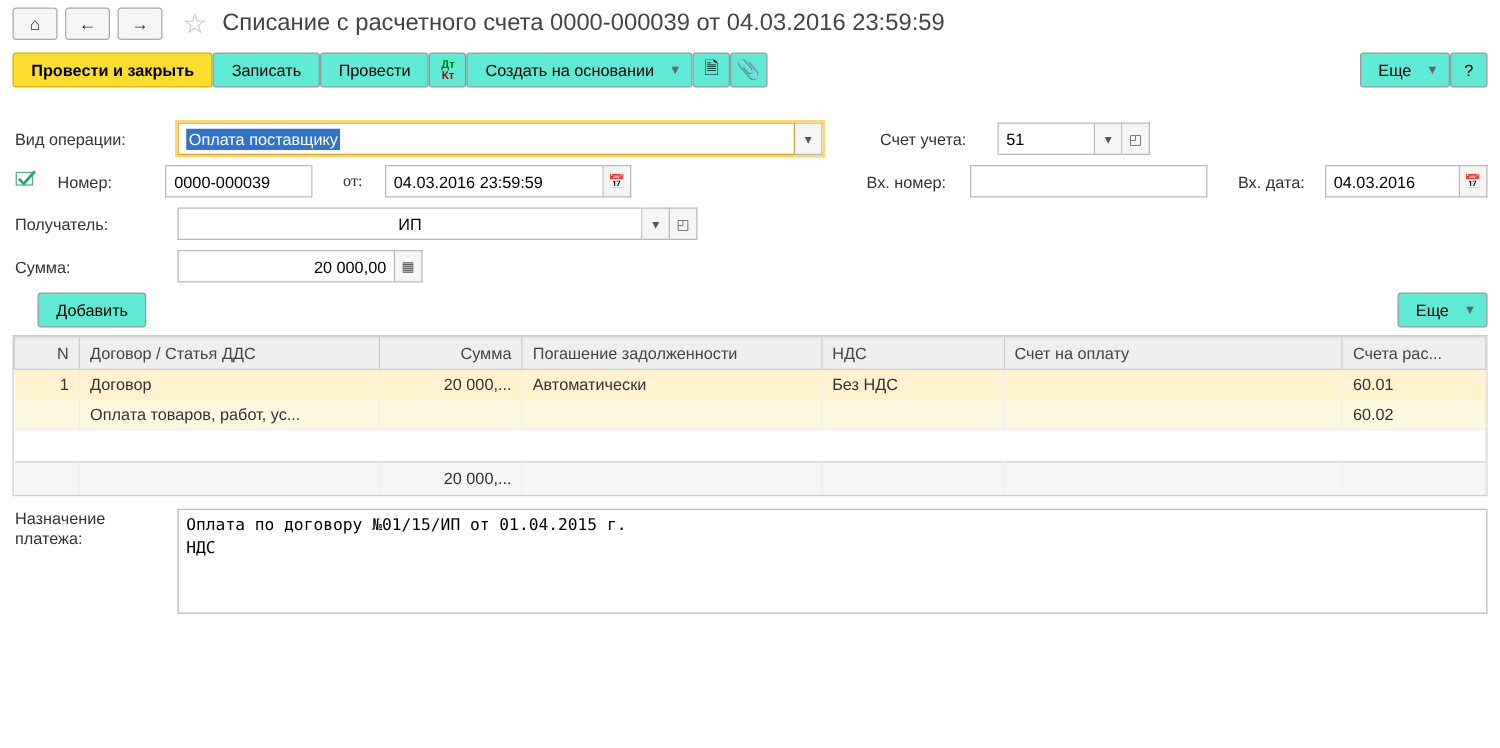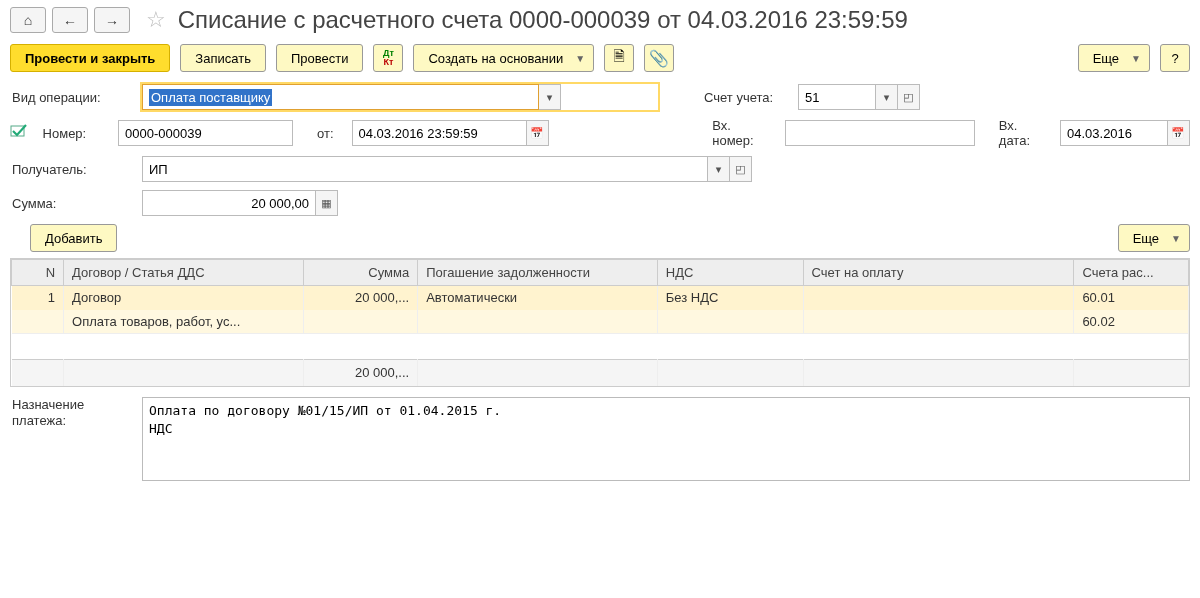--- a/index.html
+++ b/index.html
@@ -24,33 +24,33 @@
     border: 1px solid #aaa;
     border-radius: 3px;
     background: #f5f5f5;
     display: inline-flex;
     align-items: center;
     justify-content: center;
     cursor: pointer;
     font-size: 14px;
   }
   .star-icon { font-size: 22px; color: #bbb; margin: 0 6px 0 10px; }
-  .title { font-size: 24px; color: #444; }
+  .title { font-size: 19px; color: #444; }
   .toolbar {
     display: flex;
     align-items: center;
-    gap: 10px;
-    margin-bottom: 12px;
+    gap: 0;
+    margin-bottom: 28px;
   }
   .btn {
     height: 28px;
     padding: 0 14px;
     border: 1px solid #999;
     border-radius: 3px;
-    background: #fef9c3;
+    background: #5eead4;
     cursor: pointer;
     display: inline-flex;
     align-items: center;
     gap: 6px;
     font-size: 13px;
   }
   .btn-primary {
     background: #ffdd2d;
     border-color: #d5b000;
     font-weight: bold;
@@ -167,21 +167,21 @@
   <button class="btn btn-dropdown">
     <span>Еще</span>
     <span class="caret">▼</span>
   </button>
   <button class="btn btn-icon">?</button>
 </div>
 
 <div class="form-row">
   <span class="label">Вид операции:</span>
   <div class="input-group highlighted-group" style="flex:0 0 516px;">
-    <div class="input" style="width:397px; display:flex; align-items:center;">
+    <div class="input" style="width:494px; display:flex; align-items:center;">
       <span class="sel-text">Оплата поставщику</span>
     </div>
     <div class="input-btn">▾</div>
   </div>
   <div style="width:18px;"></div>
   <span style="width:80px;">Счет учета:</span>
   <div class="input-group">
     <input class="input" style="width: 78px;" value="51">
     <div class="input-btn">▾</div>
     <div class="input-btn">◰</div>
@@ -189,40 +189,40 @@
 </div>
 
 <div class="form-row">
   <span class="check-icon">
     <svg width="18" height="18" viewBox="0 0 18 18">
         <rect x="1" y="3" width="13" height="10" fill="#fff" stroke="#5a8" stroke-width="1"></rect>
         <path d="M3 8 L7 12 L16 2" stroke="#2a7" stroke-width="2.2" fill="none"></path>
       </svg>
   </span>
   <span style="width:86px;">Номер:</span>
-  <input class="input" style="width: 175px;" value="0000-000039">
-  <span style="margin:0 4px 0 10px;">от:</span>
+  <input class="input" style="width: 118px;" value="0000-000039">
+  <span style="margin:0 4px 0 10px;font-family:Liberation Serif, serif;">от:</span>
   <div class="input-group">
     <input class="input" style="width: 175px;" value="04.03.2016 23:59:59">
     <div class="input-btn">📅</div>
   </div>
   <div style="width:190px;"></div>
   <span style="width:82px;">Вх. номер:</span>
   <input class="input" style="width: 218px;" value="">
   <span style="width:66px; margin-left:10px;">Вх. дата:</span>
   <div class="input-group">
     <input class="input" style="width: 108px;" value="04.03.2016">
     <div class="input-btn">📅</div>
   </div>
 </div>
 
 <div class="form-row">
   <span class="label">Получатель:</span>
   <div class="input-group" style="flex:0 0 516px;">
-    <input class="input" style="width: 566px;" value="ИП">
+    <input class="input" style="width: 372px; text-align: center;" value="ИП">
     <div class="input-btn">▾</div>
     <div class="input-btn">◰</div>
   </div>
 </div>
 
 <div class="form-row">
   <span class="label">Сумма:</span>
   <div class="input-group">
     <input class="input" style="width: 174px; text-align: right;" value="20 000,00">
     <div class="input-btn">▦</div>

